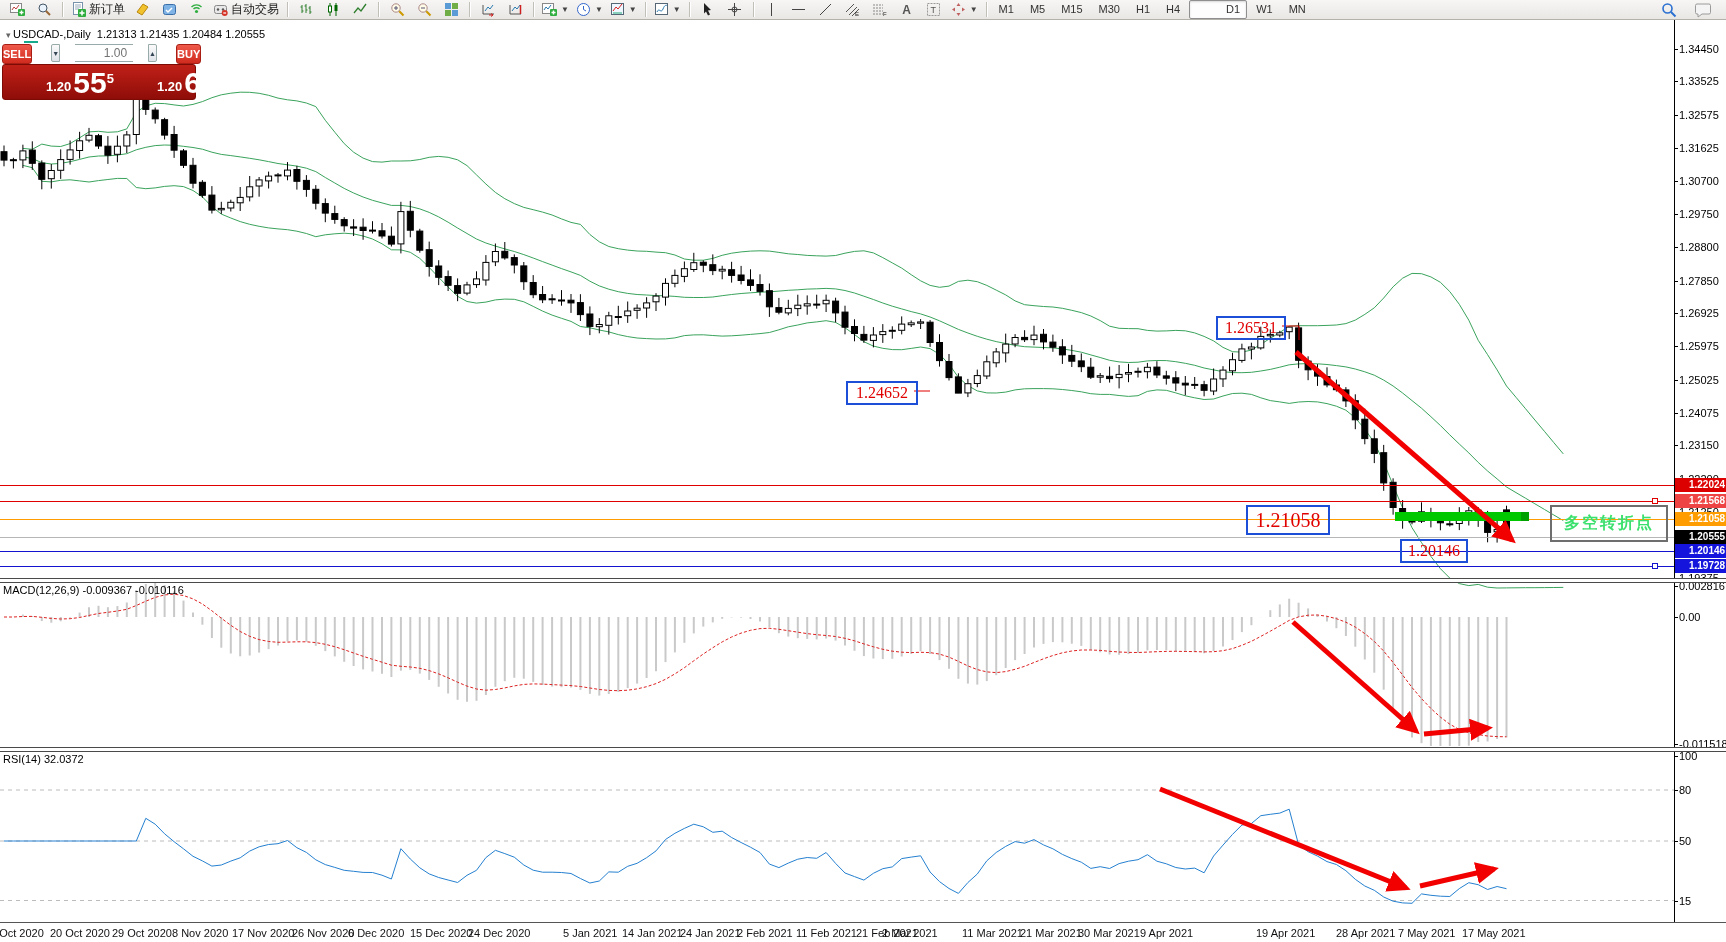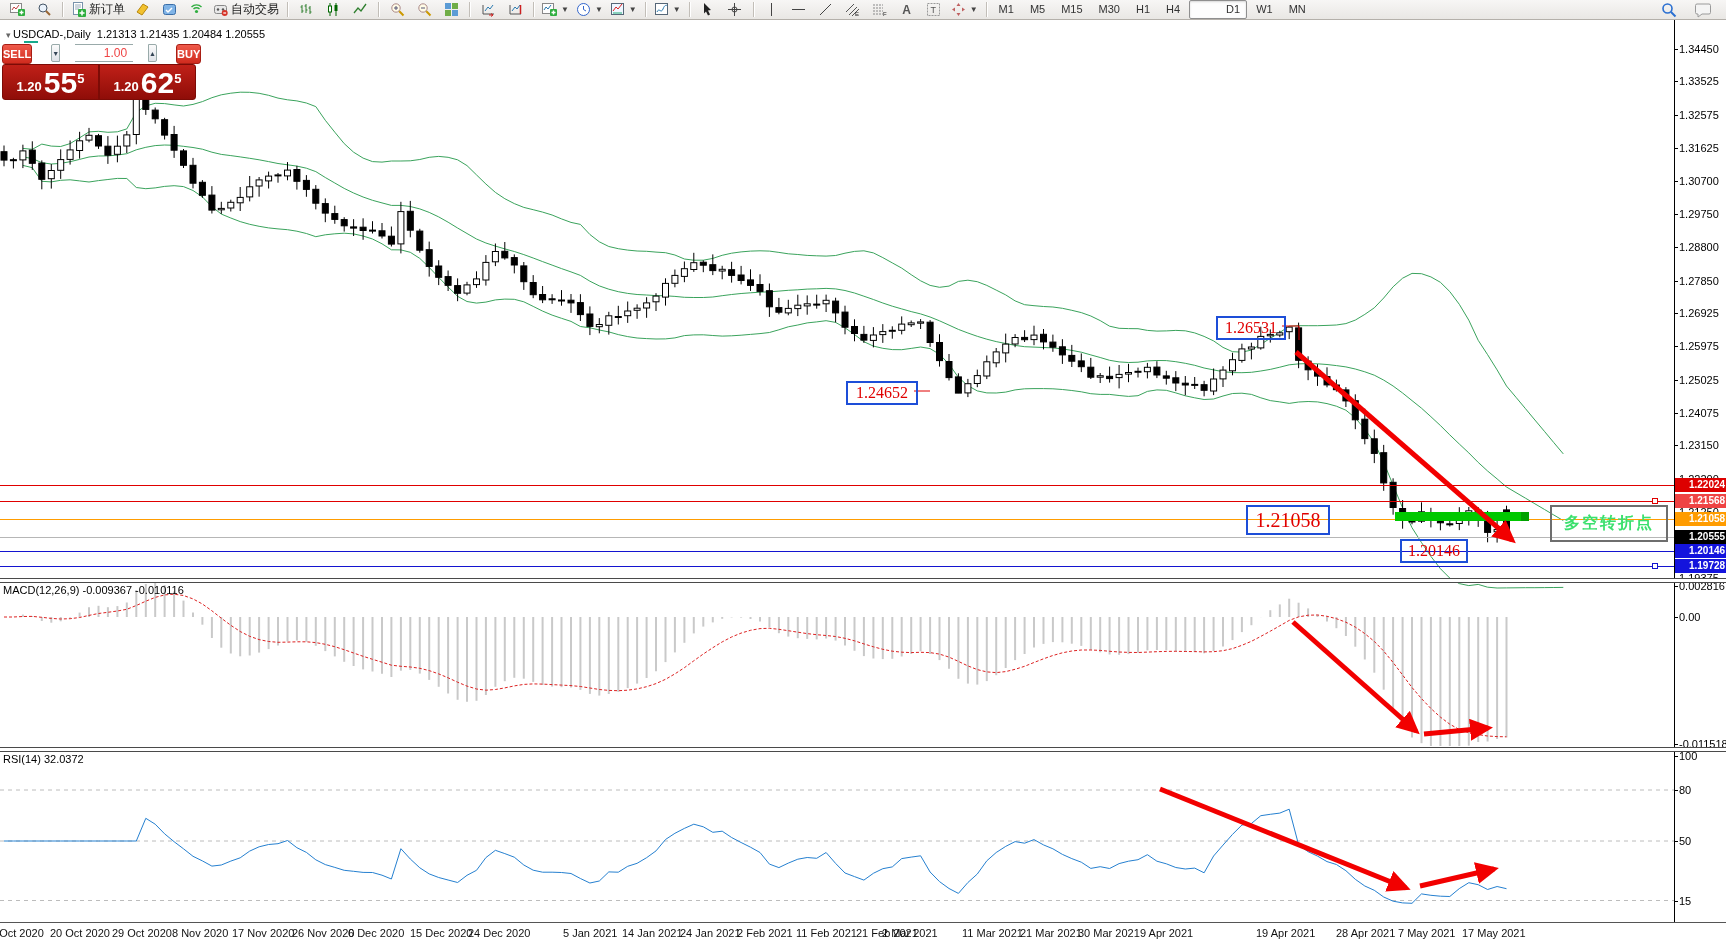--- a/index.html
+++ b/index.html
@@ -47,24 +47,24 @@
   #symbol-underline{position:absolute;left:24px;top:21px;width:14px;height:2px;background:#17a98c;z-index:8;}
   #trade-widget{position:absolute;left:2px;top:24px;width:194px;z-index:9;font-family:"Liberation Sans",sans-serif;}
   #trade-row1{display:flex;height:18px;gap:15px;}
   .trade-btn{width:42px;height:18px;background:linear-gradient(#ef5a4b,#d02b1e);color:#fff;font-size:11px;font-weight:bold;
     display:flex;align-items:center;justify-content:center;border:1px solid #a81e14;border-radius:3px;}
   #vol-dec,#vol-inc{width:15px;height:18px;box-sizing:border-box;border:1px solid #9aa;background:linear-gradient(#fbfbfb,#dfe3e8);
     font-size:7px;color:#345;display:flex;align-items:center;justify-content:center;}
   #vol-dec{margin-left:4px;border-radius:2px 0 0 2px;}
   #vol-inc{margin-right:4px;border-radius:0 2px 2px 0;}
   #vol-input{width:58px;height:18px;box-sizing:border-box;border:1px solid #9aa;border-left:none;border-right:none;
-    font-size:12px;text-align:right;padding-right:6px;color:#ef4444;}
+    font-size:12px;text-align:right;padding-right:6px;color:#737373;}
   #trade-row2{margin-top:2px;height:34px;background:linear-gradient(#c02018,#8f0d08);border:1px solid #7c0b06;border-radius:3px;
     display:flex;position:relative;color:#fff;}
-  .price-half{flex:1;display:flex;align-items:flex-end;justify-content:center;padding-bottom:2px;}
+  .price-half{flex:1;display:flex;align-items:flex-end;justify-content:center;padding-bottom:2px;padding-left:43px;}
   .price-small{font-size:13px;font-weight:bold;margin-right:2px;line-height:20px;}
   .price-big{font-size:30px;font-weight:bold;line-height:28px;}
   .price-sup{font-size:13px;font-weight:bold;line-height:13px;transform:translateY(-12px);}
   #price-div{width:2px;background:#7c0b06;}
 </style>
 </head>
 <body>
 
 <div id="toolbar">
   <span class="tbtn">

